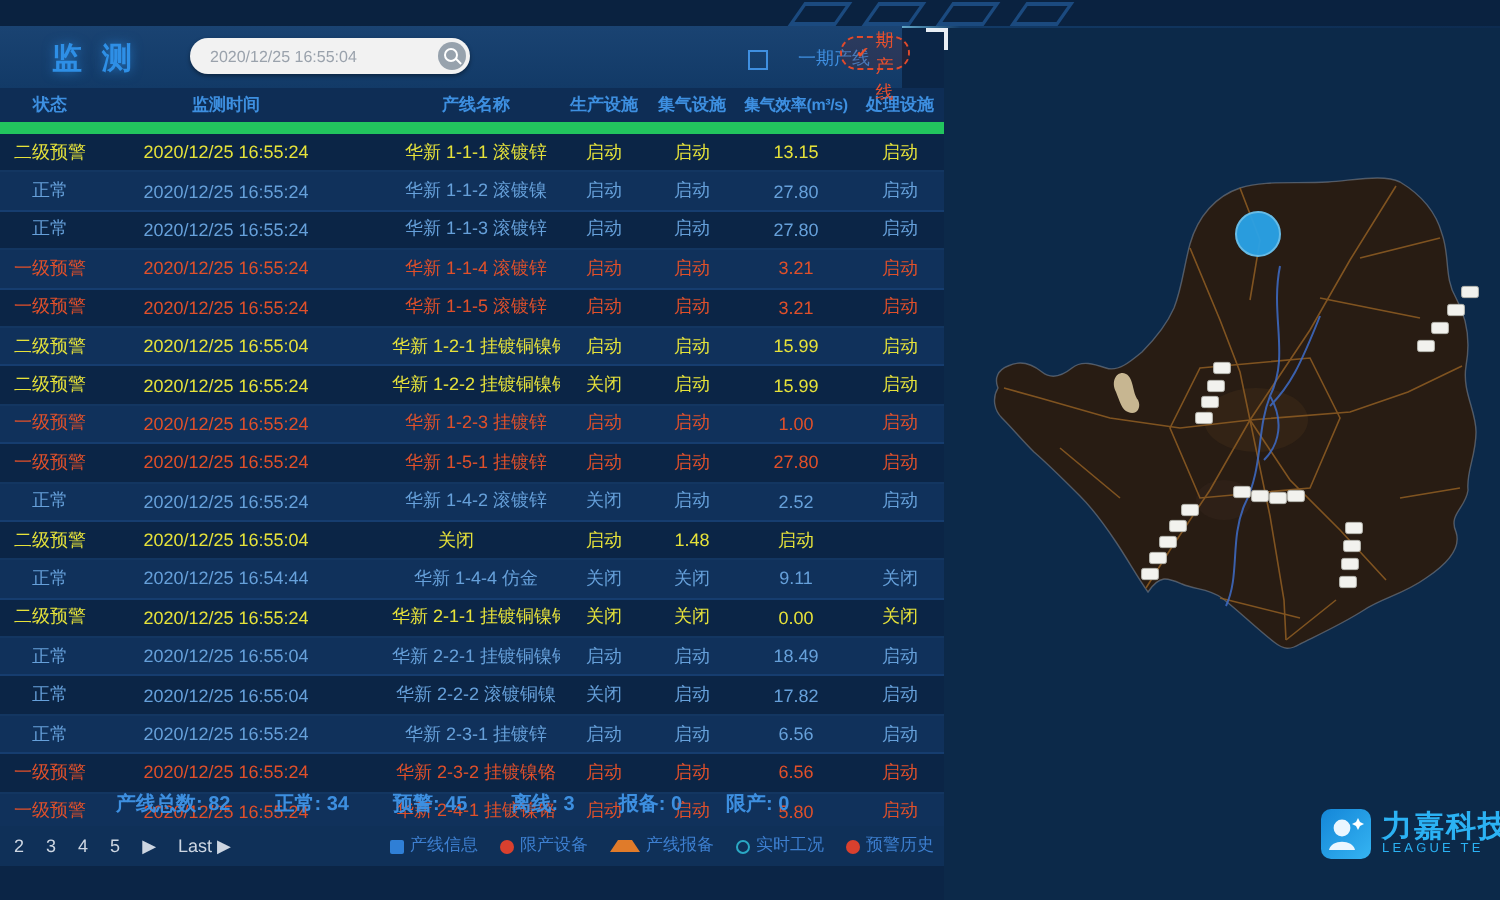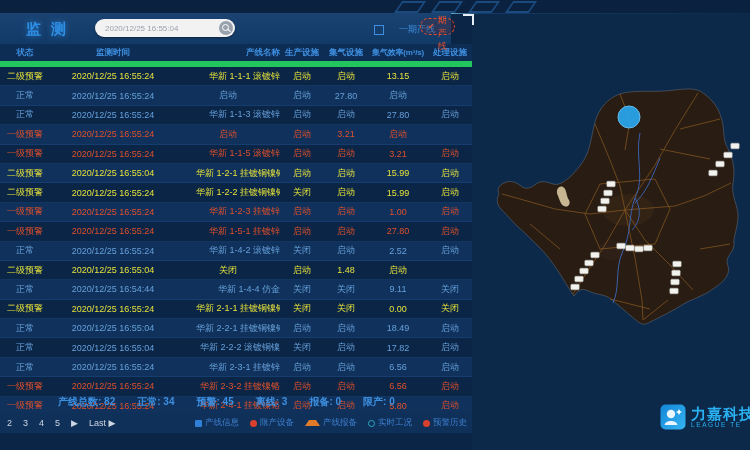--- a/index.html
+++ b/index.html
@@ -41,21 +41,21 @@
     border-top:2px solid #e8eef5;border-right:2px solid #e8eef5}
   
   .data-table{position:absolute;top:44px;left:0;width:472px}
   .th-row,.tr{display:grid;grid-template-columns:50px 126px 104px 44px 44px 60px 44px;align-items:center}
   .th-row{height:17px;color:#3d8fe0;font-size:8.5px;font-weight:bold;background:#0e2d55;
     border-bottom:6px solid #22c55e}
   .th,.td{text-align:center;white-space:nowrap;overflow:hidden}
   .th.c5{font-size:8px;letter-spacing:-.2px}
   .tr{height:18.4px;font-size:9px;border-bottom:1px solid rgba(35,85,150,.35);cursor:pointer}
   .tr.alt{background:rgba(23,64,118,.45)}
-  .td.c2,.th.c2{text-align:right;padding-left:20px}
+  .td.c2,.th.c2{text-align:center;padding-left:20px}
   .lv-normal{color:#66a0da}
   .lv-warn2{color:#e6e23a}
   .lv-warn1{color:#e0502a}
   
   .summary-bar{position:absolute;top:392px;left:0;width:472px;height:20px;display:flex;
     align-items:center;gap:22px;padding-left:58px;box-sizing:border-box;
     color:#3d8fe0;font-size:10px;font-weight:bold}
   
   .footer-bar{position:absolute;top:413px;left:0;width:472px;height:20px;background:#0f3058;
     display:flex;align-items:center;box-sizing:border-box}
@@ -189,37 +189,39 @@
         <div class="td c1">2020/12/25 16:55:24</div>
         <div class="td c2">华新 1-1-1 滚镀锌</div>
         <div class="td c3">启动</div>
         <div class="td c4">启动</div>
         <div class="td c5">13.15</div>
         <div class="td c6">启动</div>
       </div>
       <div class="tr lv-normal alt">
         <div class="td c0">正常</div>
         <div class="td c1">2020/12/25 16:55:24</div>
+        <div class="td c2">华新 1-1-2 滚镀镍</div>
         <div class="td c3">启动</div>
         <div class="td c4">启动</div>
         <div class="td c5">27.80</div>
         <div class="td c6">启动</div>
       </div>
       <div class="tr lv-normal">
         <div class="td c0">正常</div>
         <div class="td c1">2020/12/25 16:55:24</div>
         <div class="td c2">华新 1-1-3 滚镀锌</div>
         <div class="td c3">启动</div>
         <div class="td c4">启动</div>
         <div class="td c5">27.80</div>
         <div class="td c6">启动</div>
       </div>
       <div class="tr lv-warn1 alt">
         <div class="td c0">一级预警</div>
         <div class="td c1">2020/12/25 16:55:24</div>
+        <div class="td c2">华新 1-1-4 滚镀锌</div>
         <div class="td c3">启动</div>
         <div class="td c4">启动</div>
         <div class="td c5">3.21</div>
         <div class="td c6">启动</div>
       </div>
       <div class="tr lv-warn1">
         <div class="td c0">一级预警</div>
         <div class="td c1">2020/12/25 16:55:24</div>
         <div class="td c2">华新 1-1-5 滚镀锌</div>
         <div class="td c3">启动</div>

